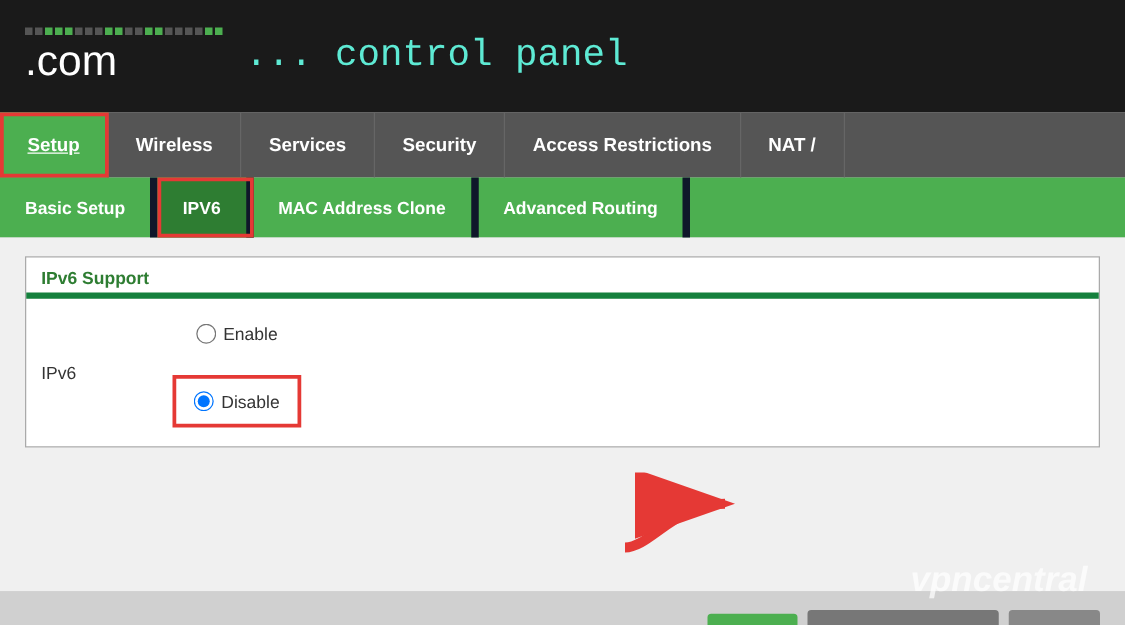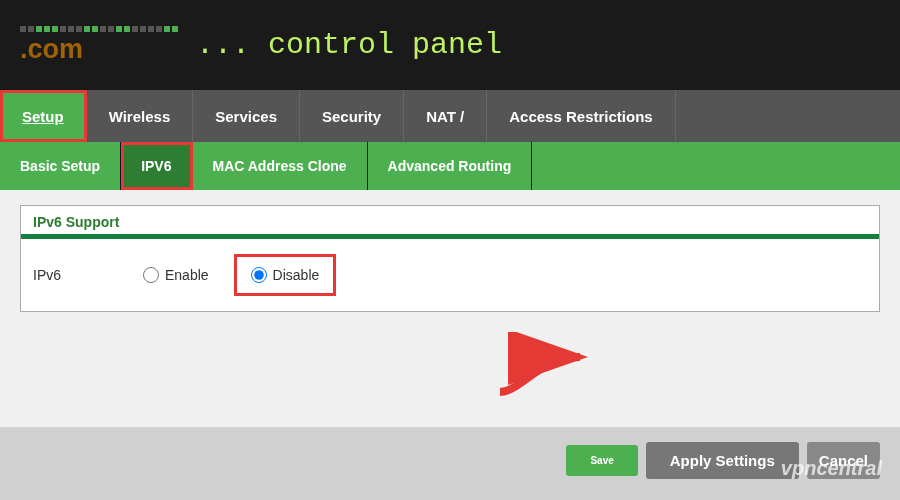--- a/index.html
+++ b/index.html
@@ -52,21 +52,21 @@
       height: 48px;
     }
     .nav-secondary .tab {
       padding: 0 20px;
       display: flex;
       align-items: center;
       color: white;
       font-size: 14px;
       font-weight: bold;
       cursor: pointer;
-      border-right: 1px solid #0f172a;
+      border-right: 6px solid #0f172a;
     }
     .nav-secondary .tab.active {
       background: #2e7d32;
       outline: 3px solid #e53935;
       outline-offset: -3px;
     }
 
     
     .content {
       background: #f0f0f0;
@@ -96,20 +96,21 @@
     }
     .field-label {
       font-size: 14px;
       color: #333;
       min-width: 80px;
     }
     .radio-group {
       display: flex;
       align-items: center;
       gap: 30px;
+      flex-direction: column;
     }
     .radio-option {
       display: flex;
       align-items: center;
       gap: 6px;
       font-size: 14px;
       color: #333;
       cursor: pointer;
     }
     .radio-option input[type="radio"] {
@@ -171,22 +172,22 @@
       font-size: 15px;
       font-weight: bold;
       cursor: pointer;
       border-radius: 3px;
     }
 
     
     .watermark {
       position: absolute;
       bottom: 20px;
-      right: 18px;
-      font-size: 20px;
+      right: 30px;
+      font-size: 28px;
       font-weight: 900;
       font-style: italic;
       color: rgba(255,200,0,0.85);
       pointer-events: none;
     }
     .watermark span {
       color: rgba(255,255,255,0.7);
     }
 
     
@@ -228,33 +229,33 @@
         <div class="logo-pip"></div>
         <div class="logo-pip"></div>
       <div class="logo-pip dark"></div>
         <div class="logo-pip dark"></div>
         <div class="logo-pip dark"></div>
       <div class="logo-pip dark"></div>
         <div class="logo-pip"></div>
         <div class="logo-pip"></div>
     </div>
     <div style="display:flex; align-items:baseline;">
-      <span style="font-size:27px; color:#a16207; font-family:Arial,sans-serif; font-weight:bold;">.com</span>
+      <span style="font-size:34px; color:#ffffff; font-family:Arial,sans-serif; font-weight:normal;">.com</span>
     </div>
   </div>
-  <div style="color:#bef264; font-size:30px; margin-left:18px; font-family:'Courier New',monospace;">... control panel</div>
+  <div style="color:#5eead4; font-size:30px; margin-left:18px; font-family:'Courier New',monospace;">... control panel</div>
 </div>
 
 <div class="nav-primary">
   <div class="tab active">Setup</div>
   <div class="tab">Wireless</div>
   <div class="tab">Services</div>
   <div class="tab">Security</div>
+  <div class="tab">Access Restrictions</div>
   <div class="tab">NAT /</div>
-  <div class="tab">Access Restrictions</div>
 </div>
 
 <div class="nav-secondary">
   <div class="tab">Basic Setup</div>
   <div class="tab active">IPV6</div>
   <div class="tab">MAC Address Clone</div>
   <div class="tab">Advanced Routing</div>
 </div>
 
 <div class="content">

